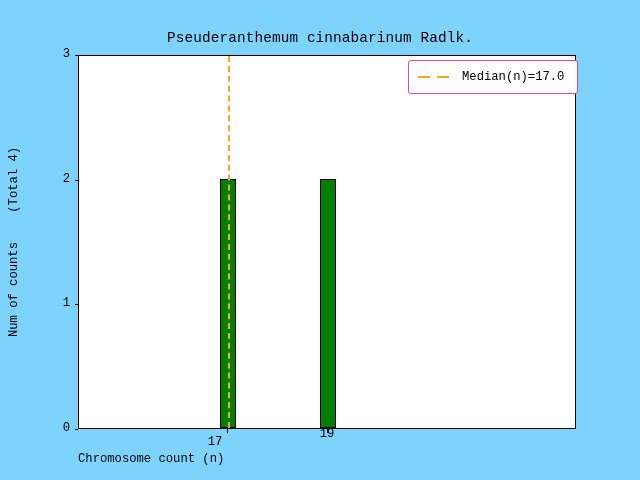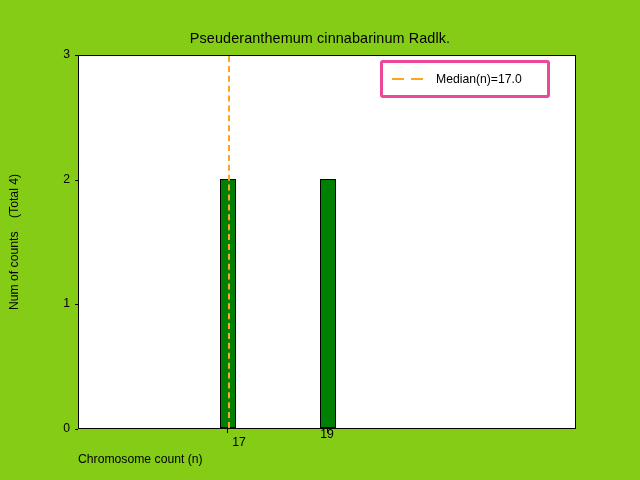--- a/index.html
+++ b/index.html
@@ -4,22 +4,22 @@
 <style>
   html, body {
     margin: 0;
     padding: 0;
     background: #ffffff;
   }
   #figure {
     position: relative;
     width: 640px;
     height: 480px;
-    background: #84cc16;
-    font-family: Liberation Sans, sans-serif;
+    background: #7dd3fc;
+    font-family: Liberation Mono, monospace;
     overflow: hidden;
   }
 
   
   #chart-title {
     position: absolute;
     left: 0;
     top: 30px;
     width: 640px;
     text-align: center;
@@ -125,24 +125,24 @@
     transform-origin: center center;
     font-size: 12.2px;
     color: #000000;
     white-space: pre;
     text-align: center;
   }
 
   
   #legend {
     position: absolute;
-    left: 380px;
+    left: 408px;
     top: 60px;
     width: 170px;
-    border: 3px solid #ec4899;
+    border: 1px solid #ec4899;
     border-radius: 3px;
     background: #ffffff;
     padding: 6px 8px 7px 8px;
     box-sizing: border-box;
     font-size: 12.2px;
     color: #000000;
   }
   .legend-row {
     display: flex;
     align-items: center;
@@ -203,21 +203,21 @@
       <div class="ytick-mark" style="position: absolute; left: 74.5px; top: 304.333px;"></div>
       <div class="ytick-label" style="position: absolute; right: auto; left: 52px; width: 18px; top: 296.333px;">1</div>
       <div class="ytick-mark" style="position: absolute; left: 74.5px; top: 179.667px;"></div>
       <div class="ytick-label" style="position: absolute; right: auto; left: 52px; width: 18px; top: 171.667px;">2</div>
       <div class="ytick-mark" style="position: absolute; left: 74.5px; top: 55px;"></div>
       <div class="ytick-label" style="position: absolute; right: auto; left: 52px; width: 18px; top: 47px;">3</div>
     </div>
 
   <div id="xticks-layer">
       <div class="xtick-mark" style="position: absolute; left: 227.4px; top: 429px;"></div>
-      <div class="xtick-label" style="left: 239px; top: 435px;">17</div>
+      <div class="xtick-label" style="left: 215px; top: 435px;">17</div>
       <div class="xtick-mark" style="position: absolute; left: 327px; top: 429px;"></div>
       <div class="xtick-label" style="left: 327px; top: 427px;">19</div>
     </div>
 
   <div id="xlabel">Chromosome count (n)</div>
 
   <div id="legend">
     <div class="legend-row">
       <span class="legend-swatch"></span>
       <span class="legend-text">Median(n)=17.0</span>

